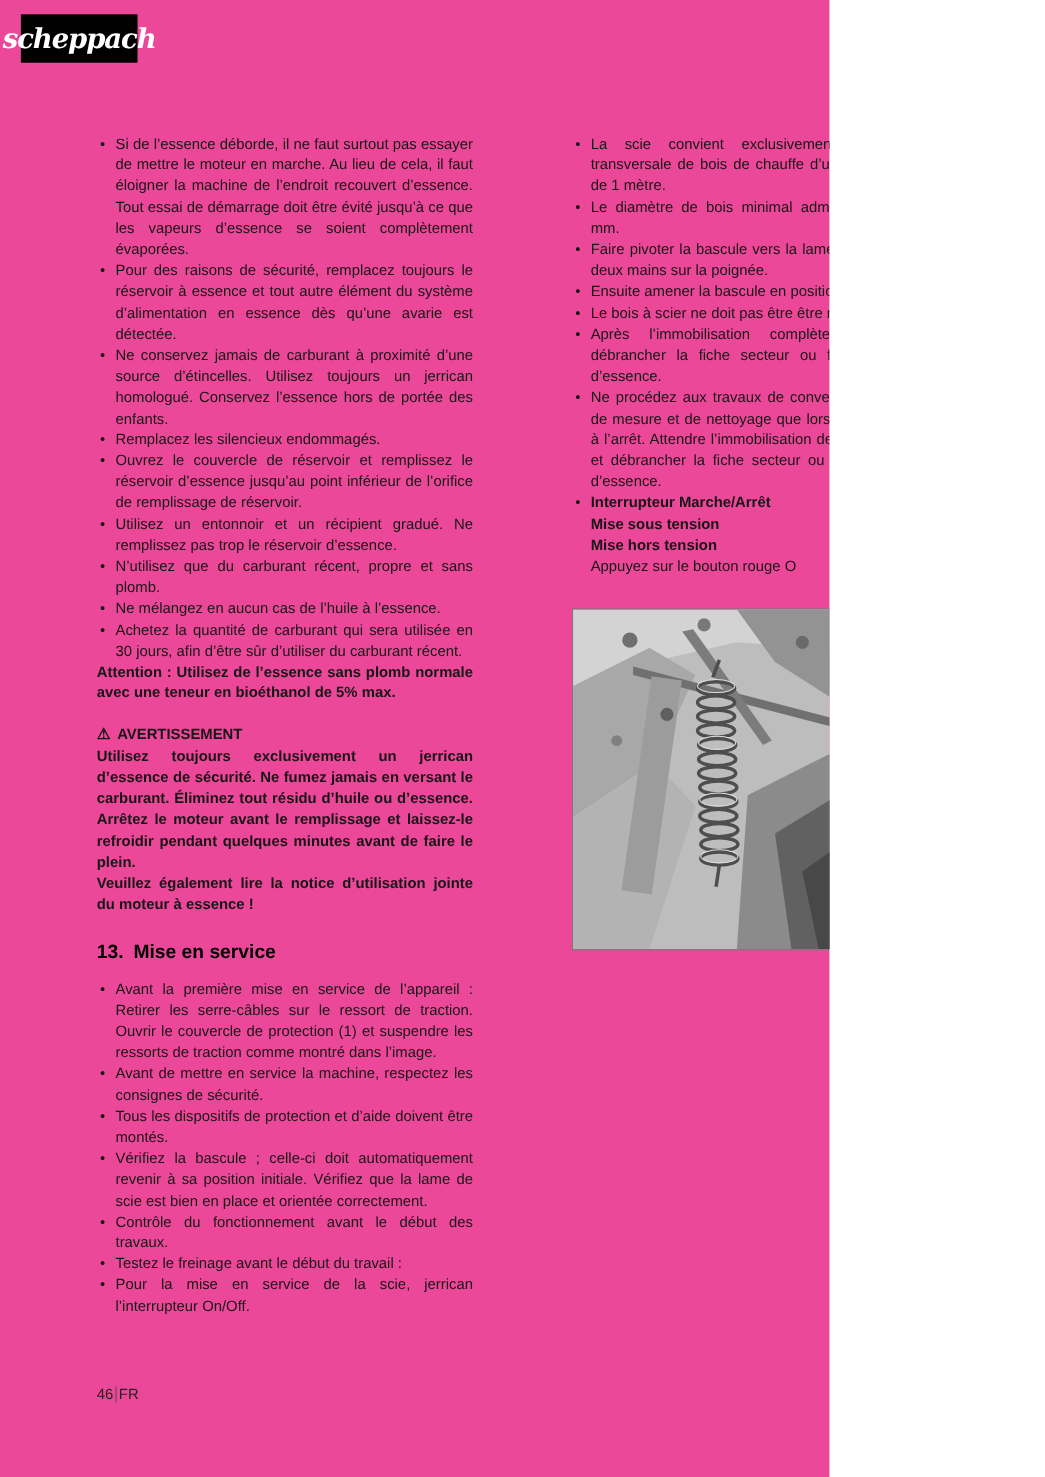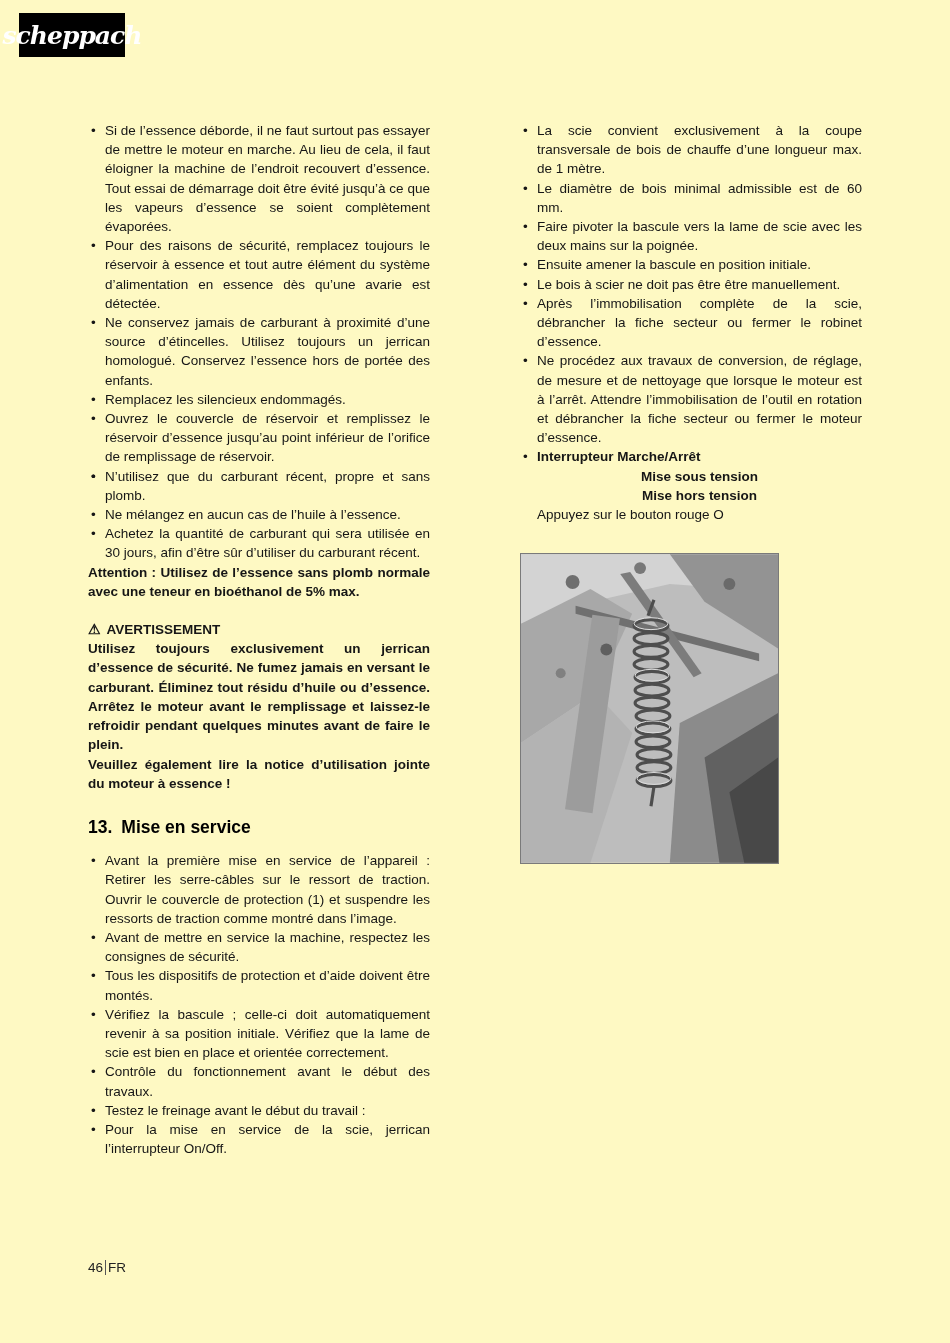--- a/index.html
+++ b/index.html
@@ -1,33 +1,33 @@
 <!DOCTYPE html>
 <html lang="fr"><head>
 <meta charset="utf-8">
 <style>
   * { margin:0; padding:0; box-sizing:border-box; }
   html,body { background:#ffffff; }
   body { font-family:"Liberation Sans", sans-serif; color:#161616; }
-  .page { position:relative; width:950px; height:1343px; background:#fef9c3; overflow:hidden; }
+  .page { position:relative; width:754px; height:1343px; background:#ec4899; overflow:hidden; }
 
   .logo { position:absolute; left:19px; top:13px; width:106px; height:44px; background:#000;
           display:flex; align-items:center; justify-content:center; }
   .logo span { font-family:"DejaVu Serif", serif; font-style:italic; font-weight:bold;
                font-size:25px; color:#fff; letter-spacing:-1px; }
 
   .col { position:absolute; top:121px; width:342px; font-size:13.5px; line-height:19.2px; }
   .col-left { left:88px; }
   .col-right { left:520px; }
 
   ul.bullets { list-style:none; }
   ul.bullets li { position:relative; padding-left:17px; text-align:justify;
                   -webkit-hyphens:auto; hyphens:auto; }
   .dot { position:absolute; left:3px; top:0; }
-  .bold { font-weight:bold;text-align:center; }
+  .bold { font-weight:bold; }
   .para { text-align:justify; -webkit-hyphens:auto; hyphens:auto; }
   .warn-title { margin-top:19px; display:flex; gap:6px; align-items:baseline; }
   .warn-title .w-icon { font-size:14px; }
 
   .heading { margin-top:25px; margin-bottom:14px; font-size:17.5px; font-weight:bold; color:#000; }
   .heading .num { margin-right:9px; }
 
   .switch-block .li-row { position:relative; padding-left:17px; }
   .switch-block .sub { padding-left:17px; }
 
@@ -57,21 +57,21 @@
         <li><span class="dot">•</span><span>Si de l’essence déborde, il ne faut surtout pas essayer de mettre le moteur en marche. Au lieu de cela, il faut éloigner la machine de l’endroit recouvert d’essence. Tout essai de démarrage doit être évité jusqu’à ce que les vapeurs d’essence se soient complètement évaporées.</span></li>
 
         <li><span class="dot">•</span><span>Pour des raisons de sécurité, remplacez toujours le réservoir à essence et tout autre élément du système d’alimentation en essence dès qu’une avarie est détectée.</span></li>
 
         <li><span class="dot">•</span><span>Ne conservez jamais de carburant à proximité d’une source d’étincelles. Utilisez toujours un jerrican homologué. Conservez l’essence hors de portée des enfants.</span></li>
 
         <li><span class="dot">•</span><span>Remplacez les silencieux endommagés.</span></li>
 
         <li><span class="dot">•</span><span>Ouvrez le couvercle de réservoir et remplissez le réservoir d’essence jusqu’au point inférieur de l’orifice de remplissage de réservoir.</span></li>
 
-        <li><span class="dot">•</span></li>
+        <li><span class="dot">•</span><span>Utilisez un entonnoir et un récipient gradué. Ne remplissez pas trop le réservoir d’essence.</span></li>
 
         <li><span class="dot">•</span><span>N’utilisez que du carburant récent, propre et sans plomb.</span></li>
 
         <li><span class="dot">•</span><span>Ne mélangez en aucun cas de l’huile à l’essence.</span></li>
 
         <li><span class="dot">•</span><span>Achetez la quantité de carburant qui sera utilisée en 30 jours, afin d’être sûr d’utiliser du carburant récent.</span></li>
       </ul>
 
     <p class="para bold">Attention : Utilisez de l’essence sans plomb normale avec une teneur en bioéthanol de 5% max.</p>
 

